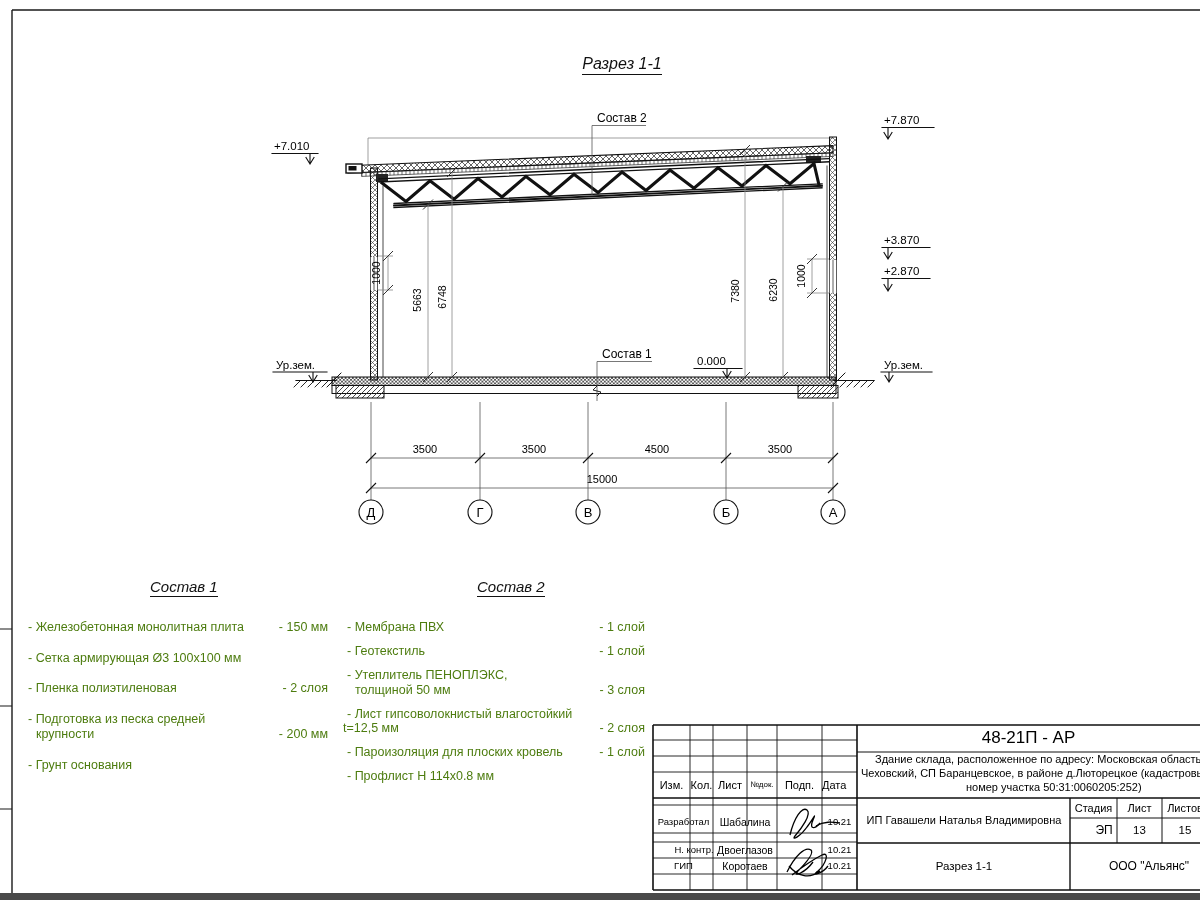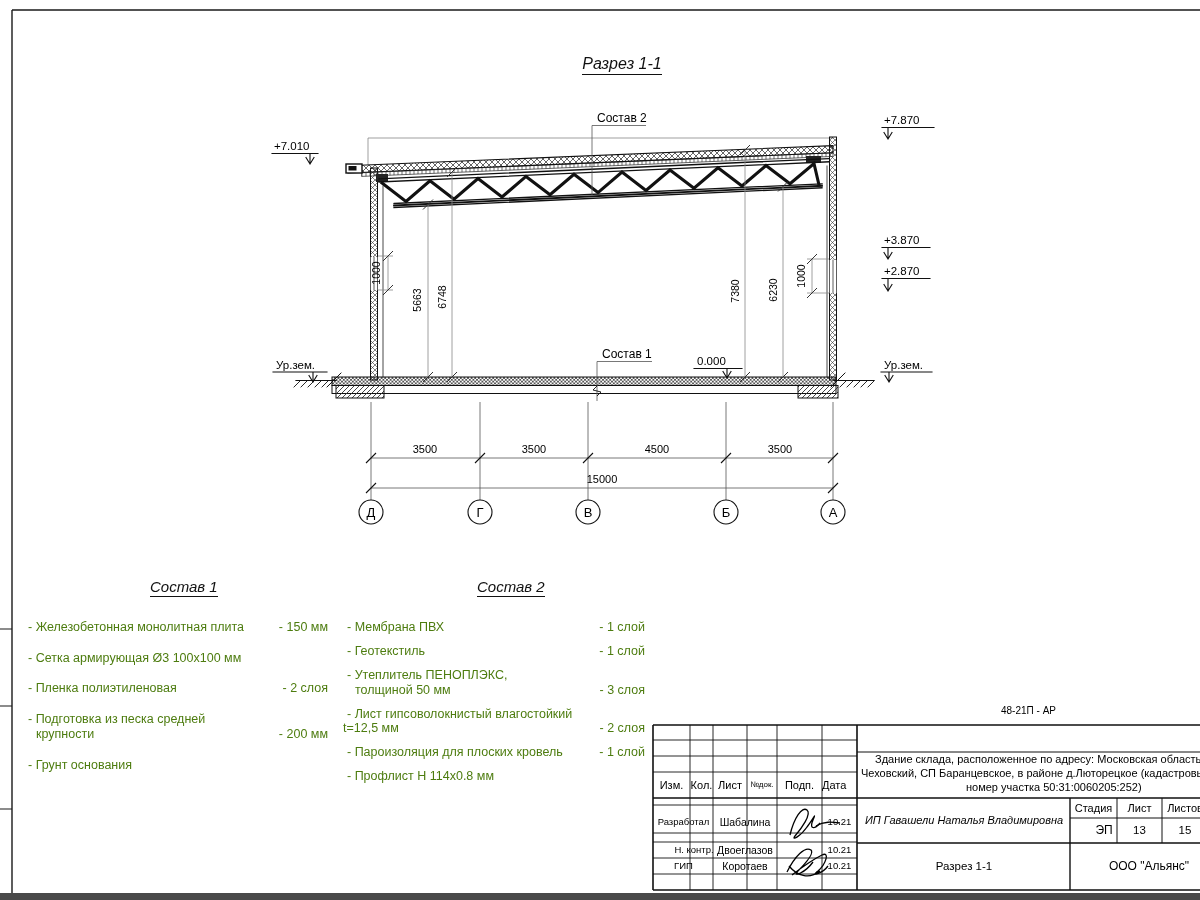--- a/index.html
+++ b/index.html
@@ -17,21 +17,21 @@
   #sostav1-list{left:28px;top:620px;width:300px;line-height:15.5px}
   #sostav2-list{left:347px;top:620px;width:298px;line-height:14.5px}
   .s-item{position:relative}
   #sostav1-list .s-item{margin-bottom:15px}
   #sostav2-list .s-item{margin-bottom:9.5px}
   .s-item .l2{padding-left:8px}
   .s-item .l2.flush{padding-left:0;margin-left:-4px}
   .s-item .val{position:absolute;right:0;bottom:0}
   
   .tb{position:absolute;color:#000;text-align:center;overflow:visible}
-  .it{font-style:italic}
+  .it{}
 </style>
 </head>
 <body>
 
 <svg width="1200" height="900" viewBox="0 0 1200 900">
   <defs>
     <pattern id="wallpat" width="5" height="5" patternUnits="userSpaceOnUse">
       <path d="M0,5 L5,0 M0,0 L5,5" stroke="#333" stroke-width="0.6"></path>
     </pattern>
     <pattern id="roofpat" width="6" height="6" patternUnits="userSpaceOnUse">
@@ -258,21 +258,21 @@
   <div class="s-item">
     <div>- Пароизоляция для плоских кровель</div>
     <span class="val">- 1 слой</span>
   </div>
   <div class="s-item">
     <div>- Профлист Н 114х0.8 мм</div>
   </div>
 </div>
 
 <div>
-  <div class="tb nw" style="left:857px;top:698px;width:343px;height:25px;line-height:25px;font-size:10px">48-21П - АР</div>
+  <div class="tb nw" style="left:857px;top:725px;width:343px;height:25px;line-height:25px;font-size:17px">48-21П - АР</div>
 
   <div class="tb nw" style="left:875px;top:753px;font-size:11px;text-align:left">Здание склада, расположенное по адресу: Московская область, р</div>
   <div class="tb nw" style="left:861px;top:767px;font-size:11px;text-align:left">Чеховский, СП Баранцевское, в районе д.Люторецкое  (кадастровы</div>
   <div class="tb nw" style="left:966px;top:781px;font-size:11px;text-align:right">номер участка 50:31:0060205:252)</div>
 
   <div class="tb" style="left:653px;top:772px;width:37px;height:26px;line-height:26px;font-size:11px">Изм.</div>
   <div class="tb" style="left:690px;top:772px;width:23px;height:26px;line-height:26px;font-size:11px">Кол.</div>
   <div class="tb" style="left:713px;top:772px;width:34px;height:26px;line-height:26px;font-size:11px">Лист</div>
   <div class="tb" style="left:747px;top:772px;width:30px;height:26px;line-height:26px;font-size:8px">№док.</div>
   <div class="tb" style="left:777px;top:772px;width:45px;height:26px;line-height:26px;font-size:11px">Подп.</div>

